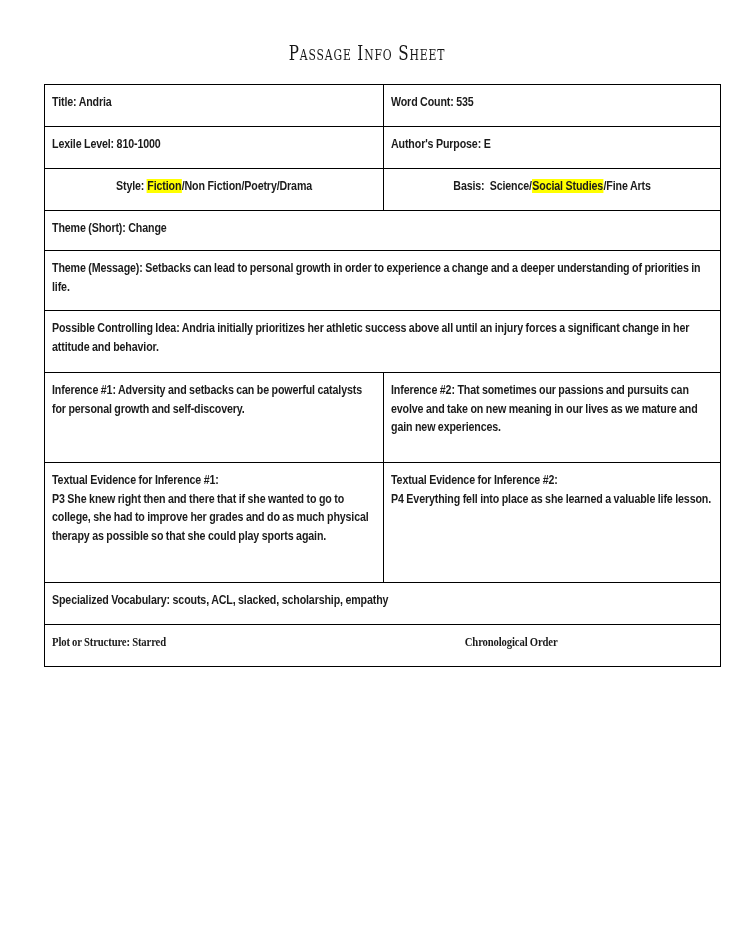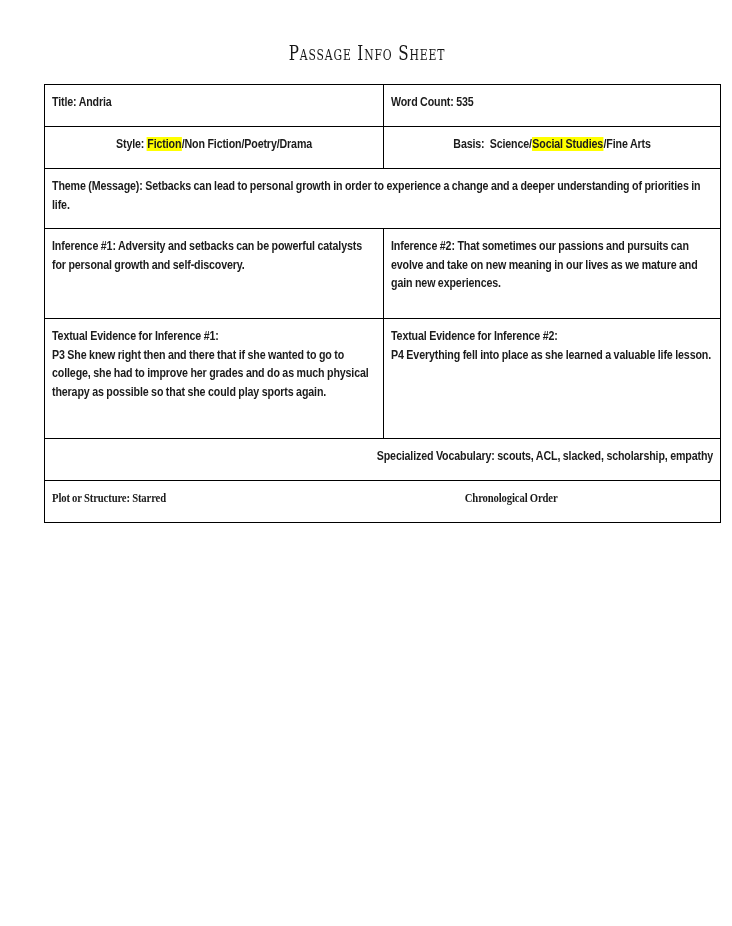--- a/index.html
+++ b/index.html
@@ -73,21 +73,21 @@
   .r-title td { height: 26px; }
   .r-lexile td { height: 26px; }
   .r-style td { height: 26px; text-align: center; }
   .r-themeshort td { height: 24px; }
   .r-thememsg td { height: 44px; margin-top: 8px; }
   .r-evtheme td { height: 22px; }
   .r-ctrlidea td { height: 46px; }
   .r-evctrl td { height: 46px; }
   .r-inference td { height: 74px; }
   .r-evinference td { height: 104px; }
-  .r-vocab td { height: 26px; text-align: right; }
+  .r-vocab td { height: 26px; }
   .r-plot td { height: 26px; font-family: Liberation Serif, serif; }
 
   .hl {
     background: #ffff00;
     color: #1b1b1b;
     padding: 0 0.5px;
   }
 
   .plot-row-flex {
     display: flex;
@@ -110,38 +110,56 @@
 
       <tr class="r-title">
         <td class="col-left">
           <div class="cell-inner">Title: Andria</div>
         </td>
         <td class="col-right">
           <div class="cell-inner">Word Count: 535</div>
         </td>
       </tr>
 
+      <tr class="r-lexile">
+        <td class="col-left">
+          <div class="cell-inner">Lexile Level: 810-1000</div>
+        </td>
+        <td class="col-right">
+          <div class="cell-inner">Author's Purpose: E</div>
+        </td>
+      </tr>
 
       <tr class="r-style">
         <td class="col-left">
           <div class="cell-inner nowrap"><span>Style:</span><span>&nbsp;</span><span class="hl">Fiction</span><span>/Non Fiction/Poetry/Drama</span></div>
         </td>
         <td class="col-right">
           <div class="cell-inner nowrap"><span>Basis:</span><span style="white-space:pre">  Science/</span><span class="hl">Social Studies</span><span>/Fine Arts</span></div>
         </td>
       </tr>
 
+      <tr class="r-themeshort">
+        <td colspan="2">
+          <div class="cell-inner">Theme (Short): Change</div>
+        </td>
+      </tr>
 
       <tr class="r-thememsg">
         <td colspan="2">
           <div class="cell-inner">Theme (Message): Setbacks can lead to personal growth in order to experience a change and a deeper understanding of priorities in life.</div>
         </td>
       </tr>
 
 
+      <tr class="r-ctrlidea">
+        <td colspan="2">
+          <div class="cell-inner">Possible Controlling Idea: Andria initially prioritizes her athletic success above all until an injury forces a significant change in her attitude and behavior.</div>
+        </td>
+      </tr>
 
 
       <tr class="r-inference">
         <td class="col-left">
           <div class="cell-inner">Inference #1: Adversity and setbacks can be powerful catalysts for personal growth and self-discovery.</div>
         </td>
         <td class="col-right">
           <div class="cell-inner">Inference #2: That sometimes our passions and pursuits can evolve and take on new meaning in our lives as we mature and gain new experiences.</div>
         </td>
       </tr>

